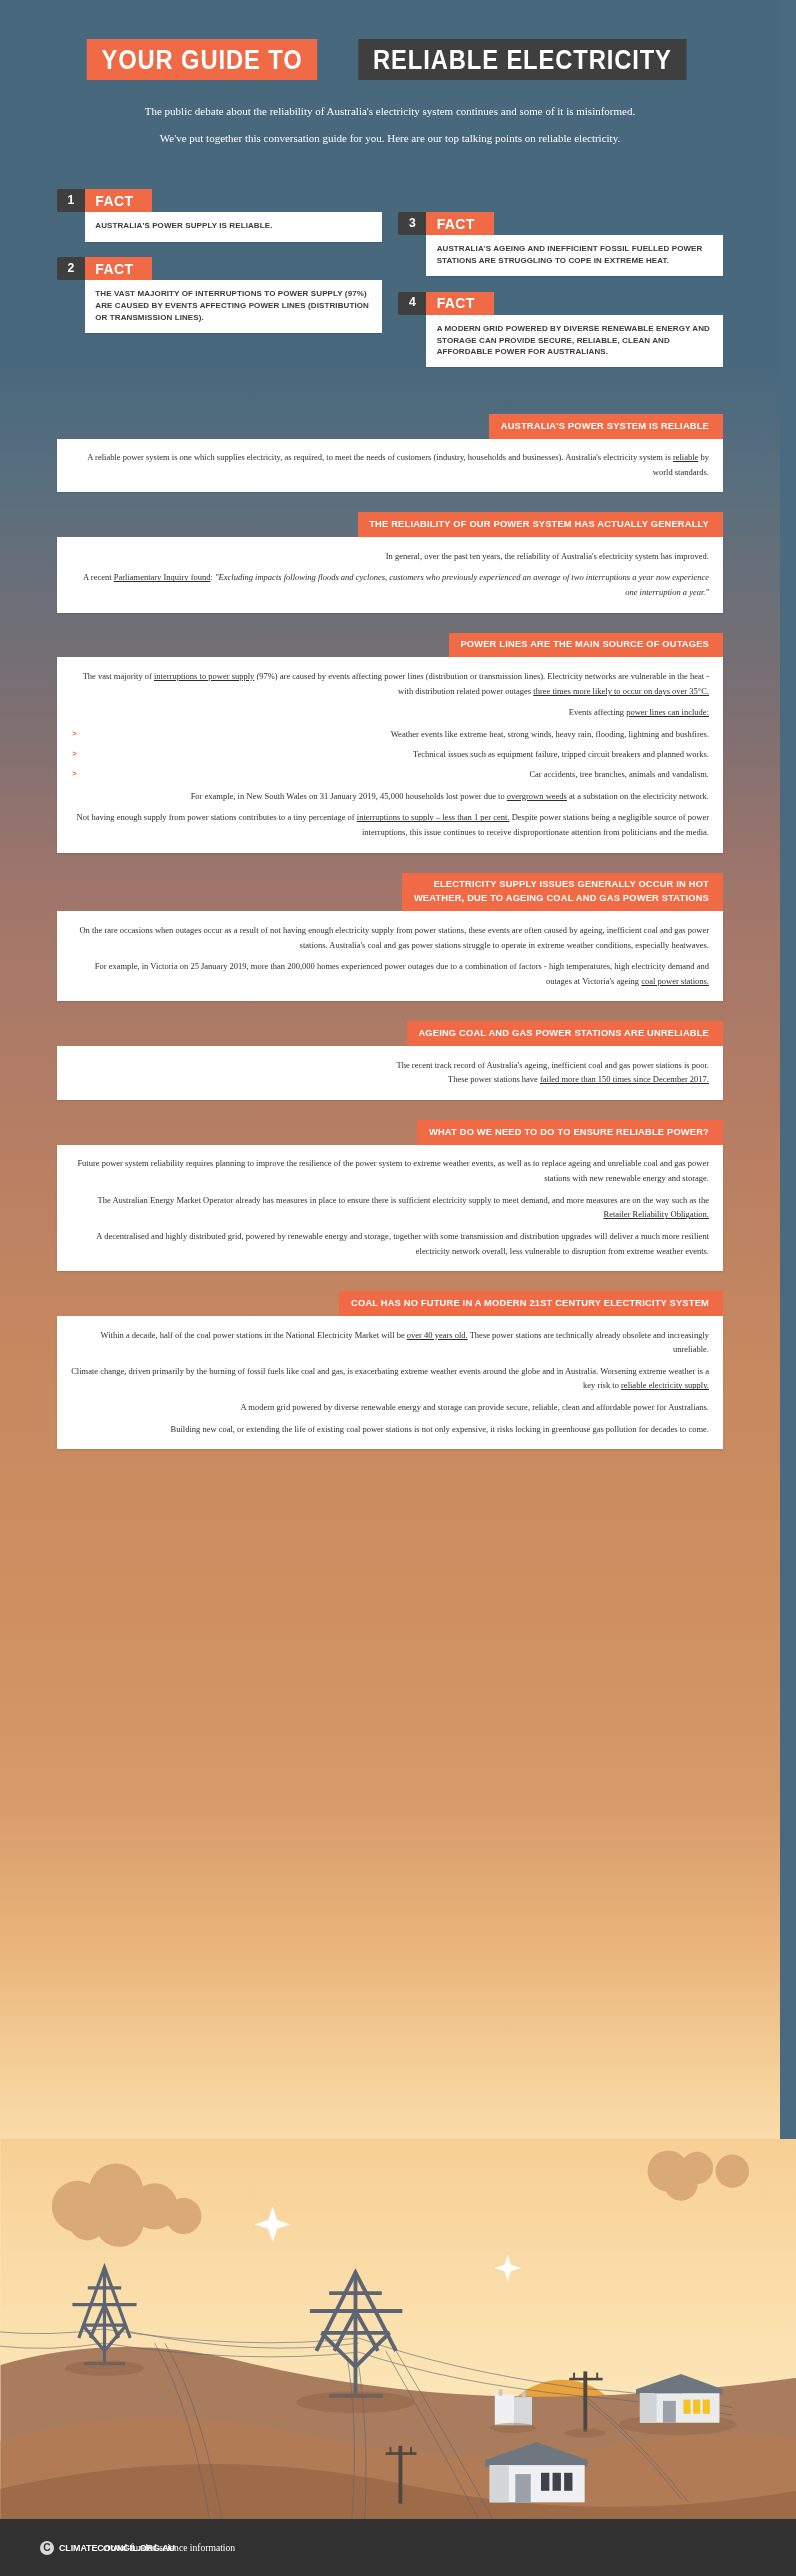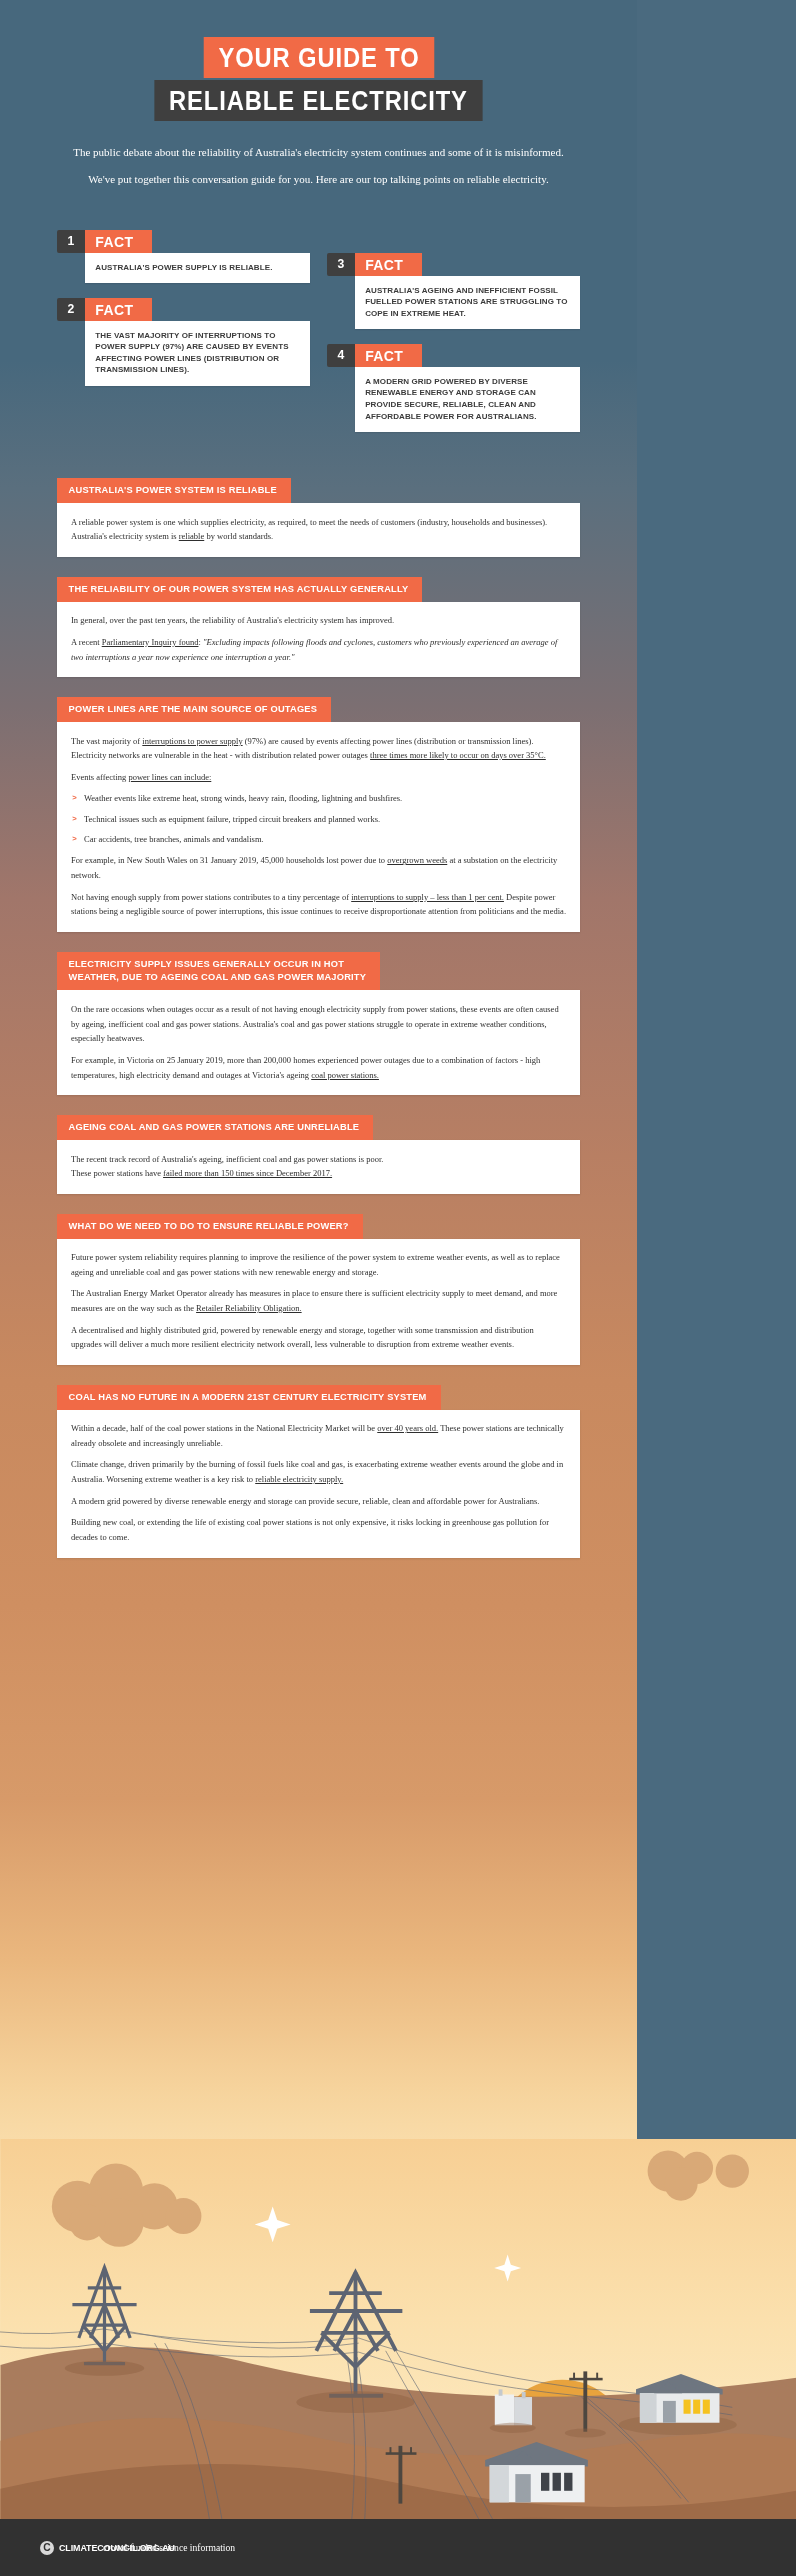--- a/index.html
+++ b/index.html
@@ -7,21 +7,21 @@
   body {
     font-family:"Liberation Sans", sans-serif;
     background:#4a6a7f;
     width:797px;
     height:2576px;
     position:relative;
     overflow:hidden;
   }
   .page {
     position:relative;
-    width:637px;
+    width:780px;
     height:2576px;
     background:linear-gradient(180deg,
       #47687d 0px, #47687d 360px,
       #5a6f7e 488px, #7c6f72 707px,
       #a1766a 899px, #b87f63 1156px,
       #c8895f 1381px, #cf8f61 1606px,
       #d79a69 1799px, #eab77e 1959px,
       #f6d39c 2088px, #fbe3b4 2184px);
   }
 
@@ -95,21 +95,21 @@
     font-weight:bold;
     line-height:1.45;
     letter-spacing:0.1px;
     padding:8.4px 10.3px 9.6px 10.3px;
     margin-left:28px;
     box-shadow:0 0.6px 1.3px rgba(0,0,0,0.10);
   }
 
   
   .sections { position:relative; z-index:5; padding:0 57px; margin-top:31px; }
-  .section { margin-bottom:20px; }
+  .section { margin-bottom:20px;text-align:right; }
   .section-head {
     display:inline-block;
     background:#f16a46;
     color:#ffffff;
     font-size:9.3px;
     font-weight:bold;
     letter-spacing:0.2px;
     line-height:1.5;
     padding:5.8px 14px 5.1px 11.6px;
     transform-origin:left top;
@@ -405,21 +405,21 @@
           <li><span class="chev">&gt;</span><span>Car accidents, tree branches, animals and vandalism.</span></li>
         </ul>
         <p>For example, in New South Wales on 31 January 2019, 45,000 households lost power due to <u>overgrown weeds</u> at a substation on the electricity network.</p>
         <p>Not having enough supply from power stations contributes to a tiny percentage of <u>interruptions to supply – less than 1 per cent.</u> Despite power stations being a negligible source of power interruptions, this issue continues to receive disproportionate attention from politicians and the media.</p>
       </div>
     </div>
 
     <div class="section">
       <div class="section-head">
         <span>ELECTRICITY SUPPLY ISSUES GENERALLY OCCUR IN HOT</span>
-        <span>WEATHER, DUE TO AGEING COAL AND GAS POWER MAJORITY</span>
+        <span>WEATHER, DUE TO AGEING COAL AND GAS POWER STATIONS</span>
       </div>
       <div class="section-body">
         <p>On the rare occasions when outages occur as a result of not having enough electricity supply from power stations, these events are often caused by ageing, inefficient coal and gas power stations. Australia's coal and gas power stations struggle to operate in extreme weather conditions, especially heatwaves.</p>
         <p>For example, in Victoria on 25 January 2019, more than 200,000 homes experienced power outages due to a combination of factors - high temperatures, high electricity demand and outages at Victoria's ageing <u>coal power stations.</u></p>
       </div>
     </div>
 
     <div class="section">
       <div class="section-head">
         <span>AGEING COAL AND GAS POWER STATIONS ARE UNRELIABLE</span>

